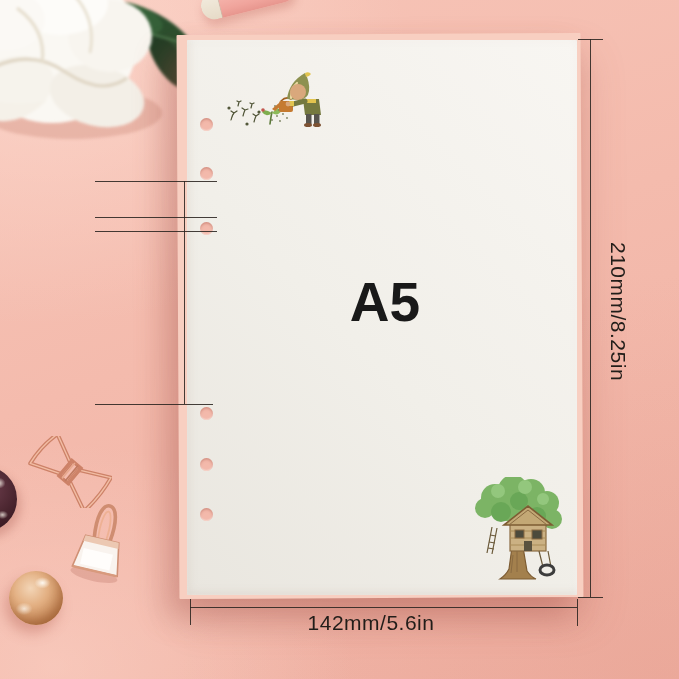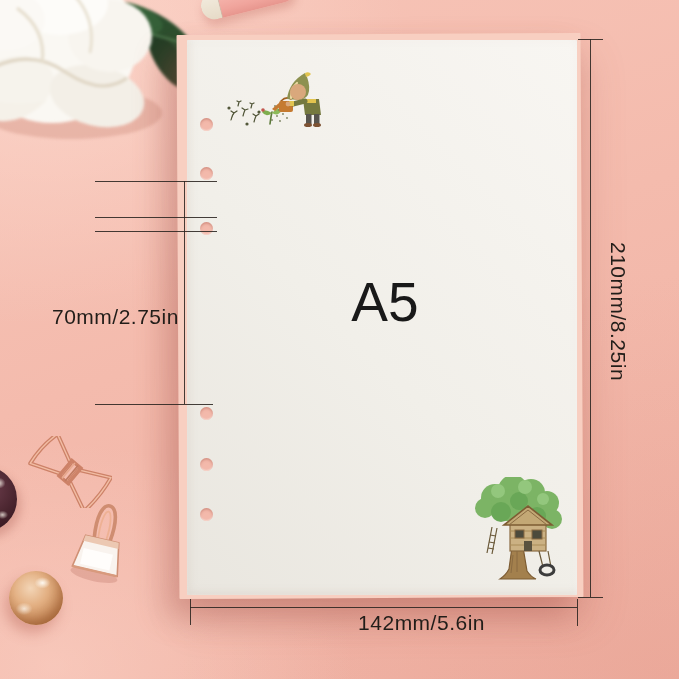--- a/index.html
+++ b/index.html
@@ -31,24 +31,24 @@
   }
   
   .hline,.vline{position:absolute;background:#2a2420;opacity:.88;}
   .hline{height:1.5px;} .vline{width:1.5px;}
   
   .dim{
     position:absolute;font-size:21px;line-height:24px;color:#211d19;
     letter-spacing:.5px;white-space:nowrap;
   }
   #dim-height-label{left:630px;top:242px;transform:rotate(90deg);transform-origin:0 0;}
-  #dim-width-label{left:285px;top:611px;width:200px;text-align:right;}
+  #dim-width-label{left:271px;top:611px;width:200px;text-align:center;}
   #a5-label{
     left:330px;top:274px;width:110px;text-align:center;
-    font-size:55px;line-height:56px;font-weight:400;color:#191919;letter-spacing:0;
+    font-size:55px;line-height:56px;font-weight:700;color:#191919;letter-spacing:0;
   }
   
   #flower-tl{left:-38px;top:-52px;}
   #pen-cylinder{
     left:200px;top:-16px;width:96px;height:27px;border-radius:14px;
     transform:rotate(-14deg);
     background:linear-gradient(180deg,#f8bcb4 0%, #f0a49c 70%, #e7968e 100%);
     box-shadow:0 6px 9px rgba(180,90,80,.28);
   }
   #pen-tip{
@@ -243,17 +243,16 @@
   <div class="vline" style="left:183.5px;top:181px;height:223px"></div>
 
   <div class="vline" style="left:589.5px;top:39px;height:558px"></div>
   <div class="hline" style="left:578px;top:38.5px;width:25px"></div>
   <div class="hline" style="left:578px;top:596.5px;width:25px"></div>
 
   <div class="hline" style="left:190px;top:606.5px;width:387px"></div>
   <div class="vline" style="left:189.5px;top:599px;height:26px"></div>
   <div class="vline" style="left:576.5px;top:599px;height:27px"></div>
 
-  <div class="dim" style="left:52px;top:305px">70mm/2.75in</div>
   <div class="dim" id="dim-height-label">210mm/8.25in</div>
   <div class="dim" id="dim-width-label">142mm/5.6in</div>
 
 </div>
 
 </body></html>

